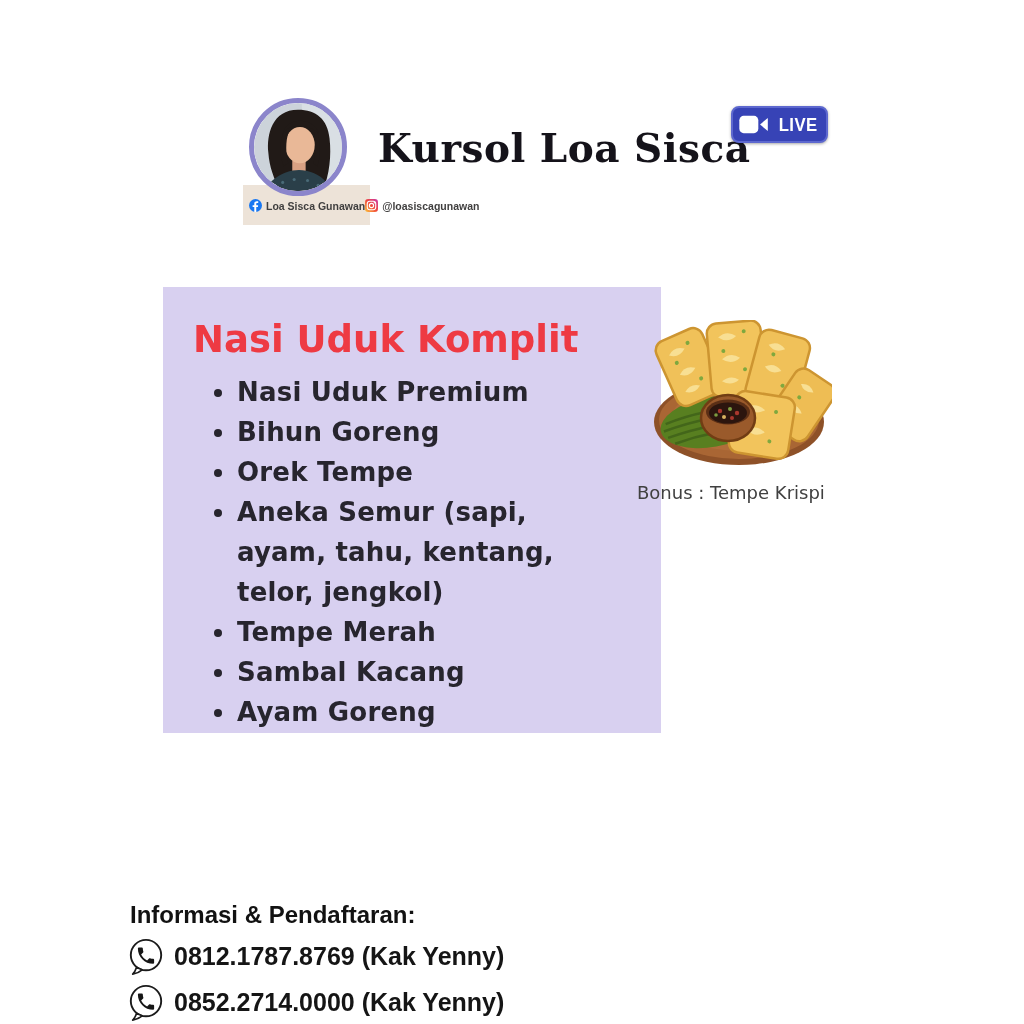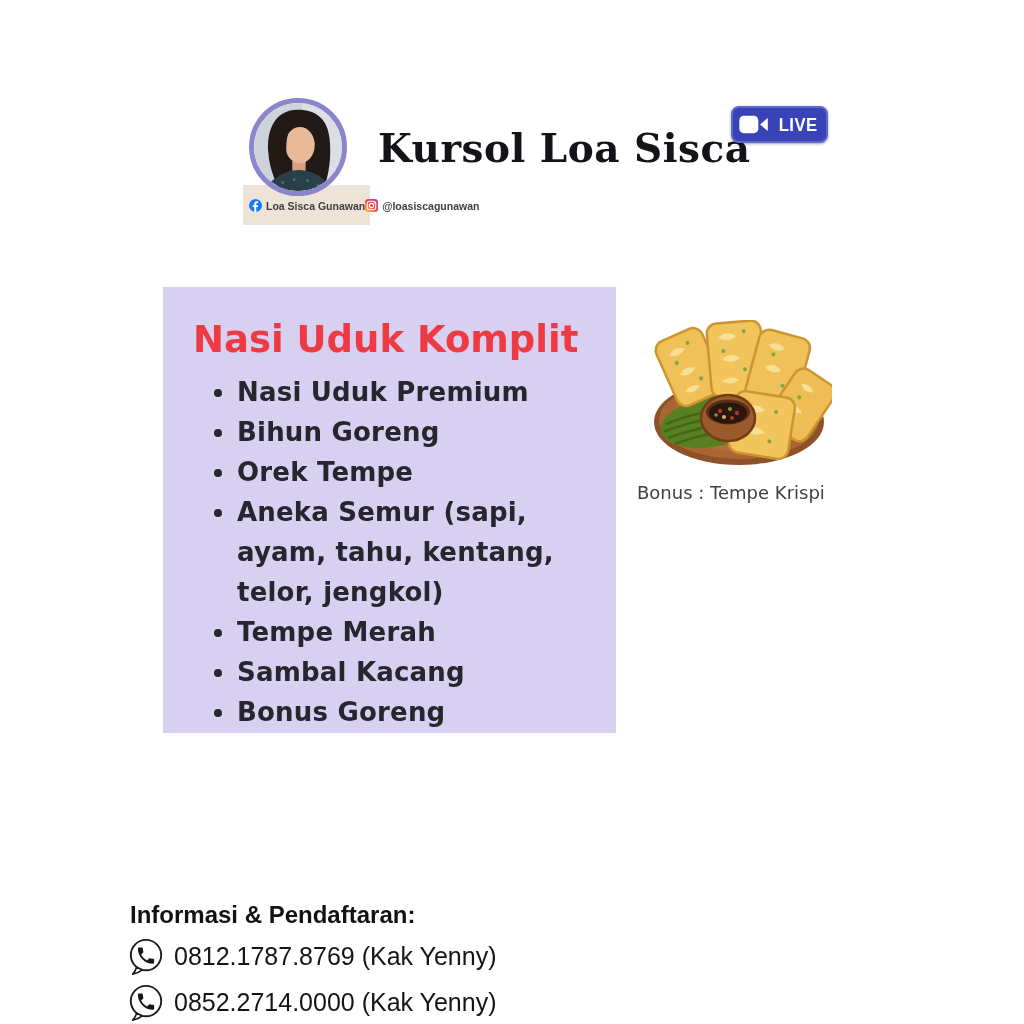--- a/index.html
+++ b/index.html
@@ -38,21 +38,21 @@
     padding:5px 5px 4px 6px;display:flex;flex-direction:row;justify-content:space-between;
   }
   .social-row{display:flex;align-items:center;gap:4px;}
   .social-row svg{width:13px;height:13px;flex:0 0 auto;}
   .social-row .social-label{
     font-family:"Liberation Sans",sans-serif;font-weight:bold;
     font-size:10.5px;color:#403f3f;white-space:nowrap;
   }
   
   .menu-panel{
-    position:absolute;left:163px;top:287px;width:453px;height:446px;
+    position:absolute;left:163px;top:287px;width:498px;height:446px;
     background:#d8d0f0;box-sizing:border-box;padding:31px 16px 0 30px;
   }
   .menu-title{
     color:#ee3a43;font-weight:bold;font-size:37px;line-height:44px;
     letter-spacing:0;white-space:nowrap;
   }
   .menu-list{
     margin:10px 0 0 0;padding:0 0 8px 44px;list-style:disc outside;
   }
   .menu-list li{
@@ -71,21 +71,21 @@
     font-family:"Liberation Sans",sans-serif;font-weight:bold;
     font-size:24px;color:#121212;white-space:nowrap;
   }
   .contact-row{
     position:absolute;left:127px;display:flex;align-items:center;gap:9px;
   }
   .contact-row.row-1{top:937px;}
   .contact-row.row-2{top:983px;}
   .contact-row svg{width:38px;height:38px;flex:0 0 auto;}
   .contact-text{
-    font-family:"Liberation Sans",sans-serif;font-weight:normal;
+    font-family:"Liberation Sans",sans-serif;font-weight:bold;
     font-size:25px;color:#151515;white-space:nowrap;
   }
 </style>
 </head>
 <body>
 
 <div class="avatar-wrap">
   <svg width="88" height="88" viewBox="0 0 92 92">
     <defs>
         <clipPath id="avclip">
@@ -150,21 +150,21 @@
   <div class="menu-title">Nasi Uduk Komplit</div>
   <ul class="menu-list">
     <li>Nasi Uduk Premium</li>
     <li>Bihun Goreng</li>
     <li>Orek Tempe</li>
     <li>Aneka Semur (sapi,
 ayam, tahu, kentang,
 telor, jengkol)</li>
     <li>Tempe Merah</li>
     <li>Sambal Kacang</li>
-    <li>Bonus Goreng</li>
+    <li>Ayam Goreng</li>
   </ul>
 </div>
 
 <div class="food-art">
   <svg viewBox="0 0 182 150" width="182" height="150">
 
     <ellipse cx="89" cy="102" rx="85" ry="43" fill="#8e5128"></ellipse>
     <ellipse cx="89" cy="100" rx="80" ry="39" fill="#a96634"></ellipse>
     <ellipse cx="89" cy="99" rx="68" ry="32" fill="#b06d3a"></ellipse>
 

